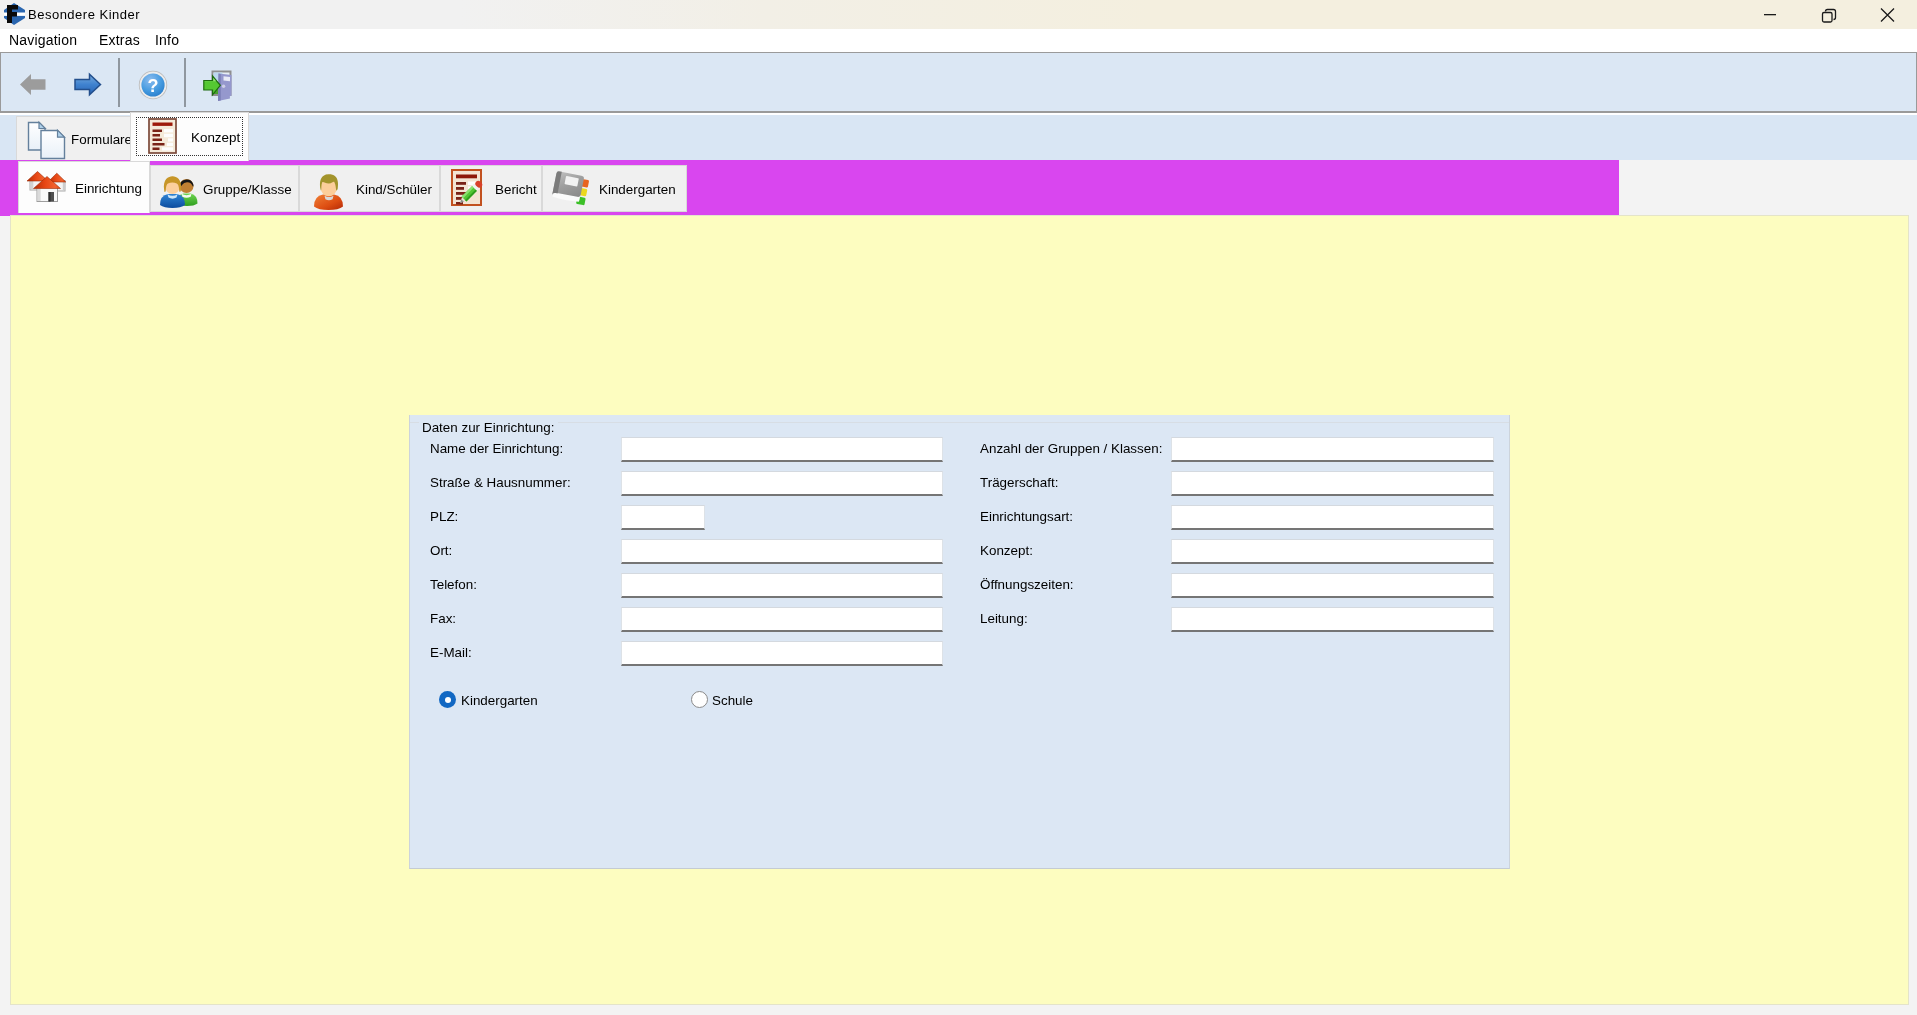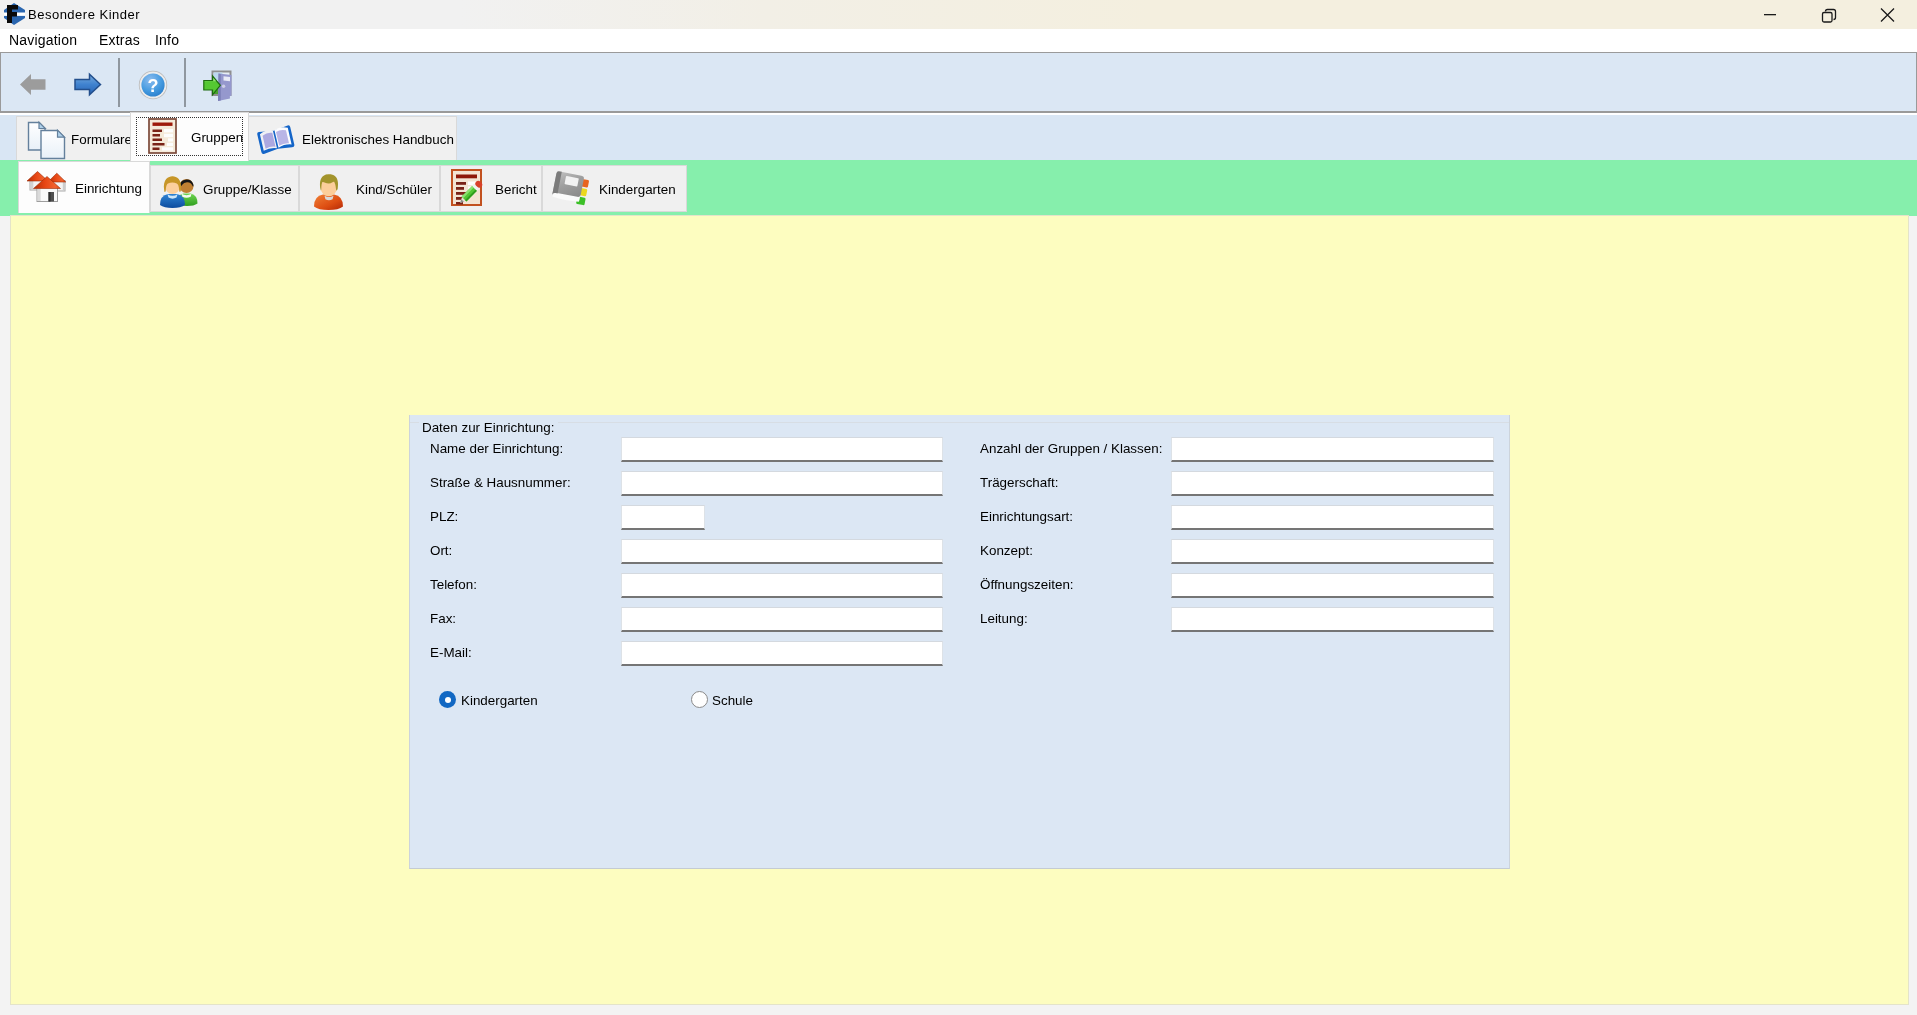--- a/index.html
+++ b/index.html
@@ -19,21 +19,21 @@
 
   
   #toolbar { left:0; top:52px; width:1917px; height:61px; background:#dbe7f4;
     border-top:1px solid #9a9a9a; border-bottom:2px solid #9a9a9a;
     border-left:1px solid #9a9a9a; border-right:1px solid #9a9a9a; }
   #whitegap { left:0; top:113px; width:1917px; height:2px; background:#ffffff; }
   .tsep { position:absolute; top:5px; width:2px; height:49px; background:#8f979f; }
 
   
   #row1 { left:0; top:115px; width:1917px; height:45px; background:#d9e6f4; }
-  #row2 { left:0; top:160px; width:1917px; height:56px; background:#86efac; }
+  #row2 { left:0; top:160px; width:1619px; height:56px; background:#d946ef; }
   .tab { position:absolute; background:#f0f0f0; border:1px solid #d9d9d9;margin-left:12px; }
   .tabsel { background:#fdfdfd; z-index:3; border-bottom:none; }
   .tab .lbl { top:50%; margin-top:-7px; }
 
   
   #page { left:10px; top:215px; width:1899px; height:790px; background:#fdfdc0; border:1px solid #e4e4c9; }
 
   
   #gbox { left:409px; top:415px; width:1101px; height:454px; background:#dce7f4;
     border-left:1px solid #ccd3db; border-right:1px solid #ccd3db; border-bottom:1px solid #c4cbd3; }
@@ -159,33 +159,21 @@
       <rect x="4.5" y="16" width="7.5" height="2.5" fill="#7a2317"></rect>
       <rect x="4.5" y="20.5" width="9.5" height="2.5" fill="#7a2317"></rect>
       <rect x="4.5" y="25" width="12" height="2.5" fill="#7a2317"></rect>
       <rect x="4.5" y="29.5" width="7" height="2.5" fill="#7a2317"></rect>
       <rect x="16" y="11" width="9" height="3.4" fill="#fdfdfd"></rect>
       <rect x="16" y="15.8" width="9" height="3.4" fill="#fdfdfd"></rect>
       <rect x="20" y="20.3" width="5" height="3.2" fill="#fdfdfd"></rect>
       <rect x="19" y="24.8" width="6" height="3.2" fill="#fdfdfd"></rect>
       <rect x="14" y="29.3" width="11" height="3.2" fill="#fdfdfd"></rect>
     </svg>
-    <span class="lbl" style="left:60px">Gruppen</span>
-  </div>
-  <div class="tab" style="left:235px;top:1px;width:210px;height:45px">
-    <svg class="abs" style="left:9px;top:4px" width="38" height="38" viewBox="0 0 38 38">
-      <g transform="rotate(-13 19 19)">
-        <path d="M2 9.5 Q2 7.3 4.2 7.5 L18.9 9.5 L33.6 7.5 Q35.8 7.3 35.8 9.5 L35.8 27.5 Q35.8 30.2 33 29.8 L18.9 28 L4.8 29.8 Q2 30.2 2 27.5 Z" fill="#1565c8"></path>
-        <path d="M4.6 9.8 Q11.5 6.2 18.1 9.2 L18.1 27.2 Q11.5 24.7 4.6 26.8 Z" fill="#f0f0f4"></path>
-        <path d="M33.2 9.8 Q26.3 6.2 19.7 9.2 L19.7 27.2 Q26.3 24.7 33.2 26.8 Z" fill="#fcfcfe"></path>
-        <path d="M6.9 11.8 Q12 9.2 17 11.2 L17 25.4 Q12 23.6 6.9 25.2 Z" fill="#aca8e0"></path>
-        <path d="M30.9 11.8 Q25.8 9.2 20.8 11.2 L20.8 25.4 Q25.8 23.6 30.9 25.2 Z" fill="#b9b5e6"></path>
-      </g>
-    </svg>
-    <span class="lbl" style="left:54px">Elektronisches Handbuch</span>
+    <span class="lbl" style="left:60px">Konzept</span>
   </div>
 </div>
 
 <div id="row2" class="abs">
   <div class="tab tabsel" style="left:6px;top:1px;width:132px;height:52px">
     <svg class="abs" style="left:8px;top:8px" width="40" height="36" viewBox="0 0 40 36">
       <defs>
         <linearGradient id="roofg" x1="0" y1="0" x2="1" y2="0">
           <stop offset="0" stop-color="#b32d06"></stop>
             <stop offset="0.42" stop-color="#e74614"></stop>

